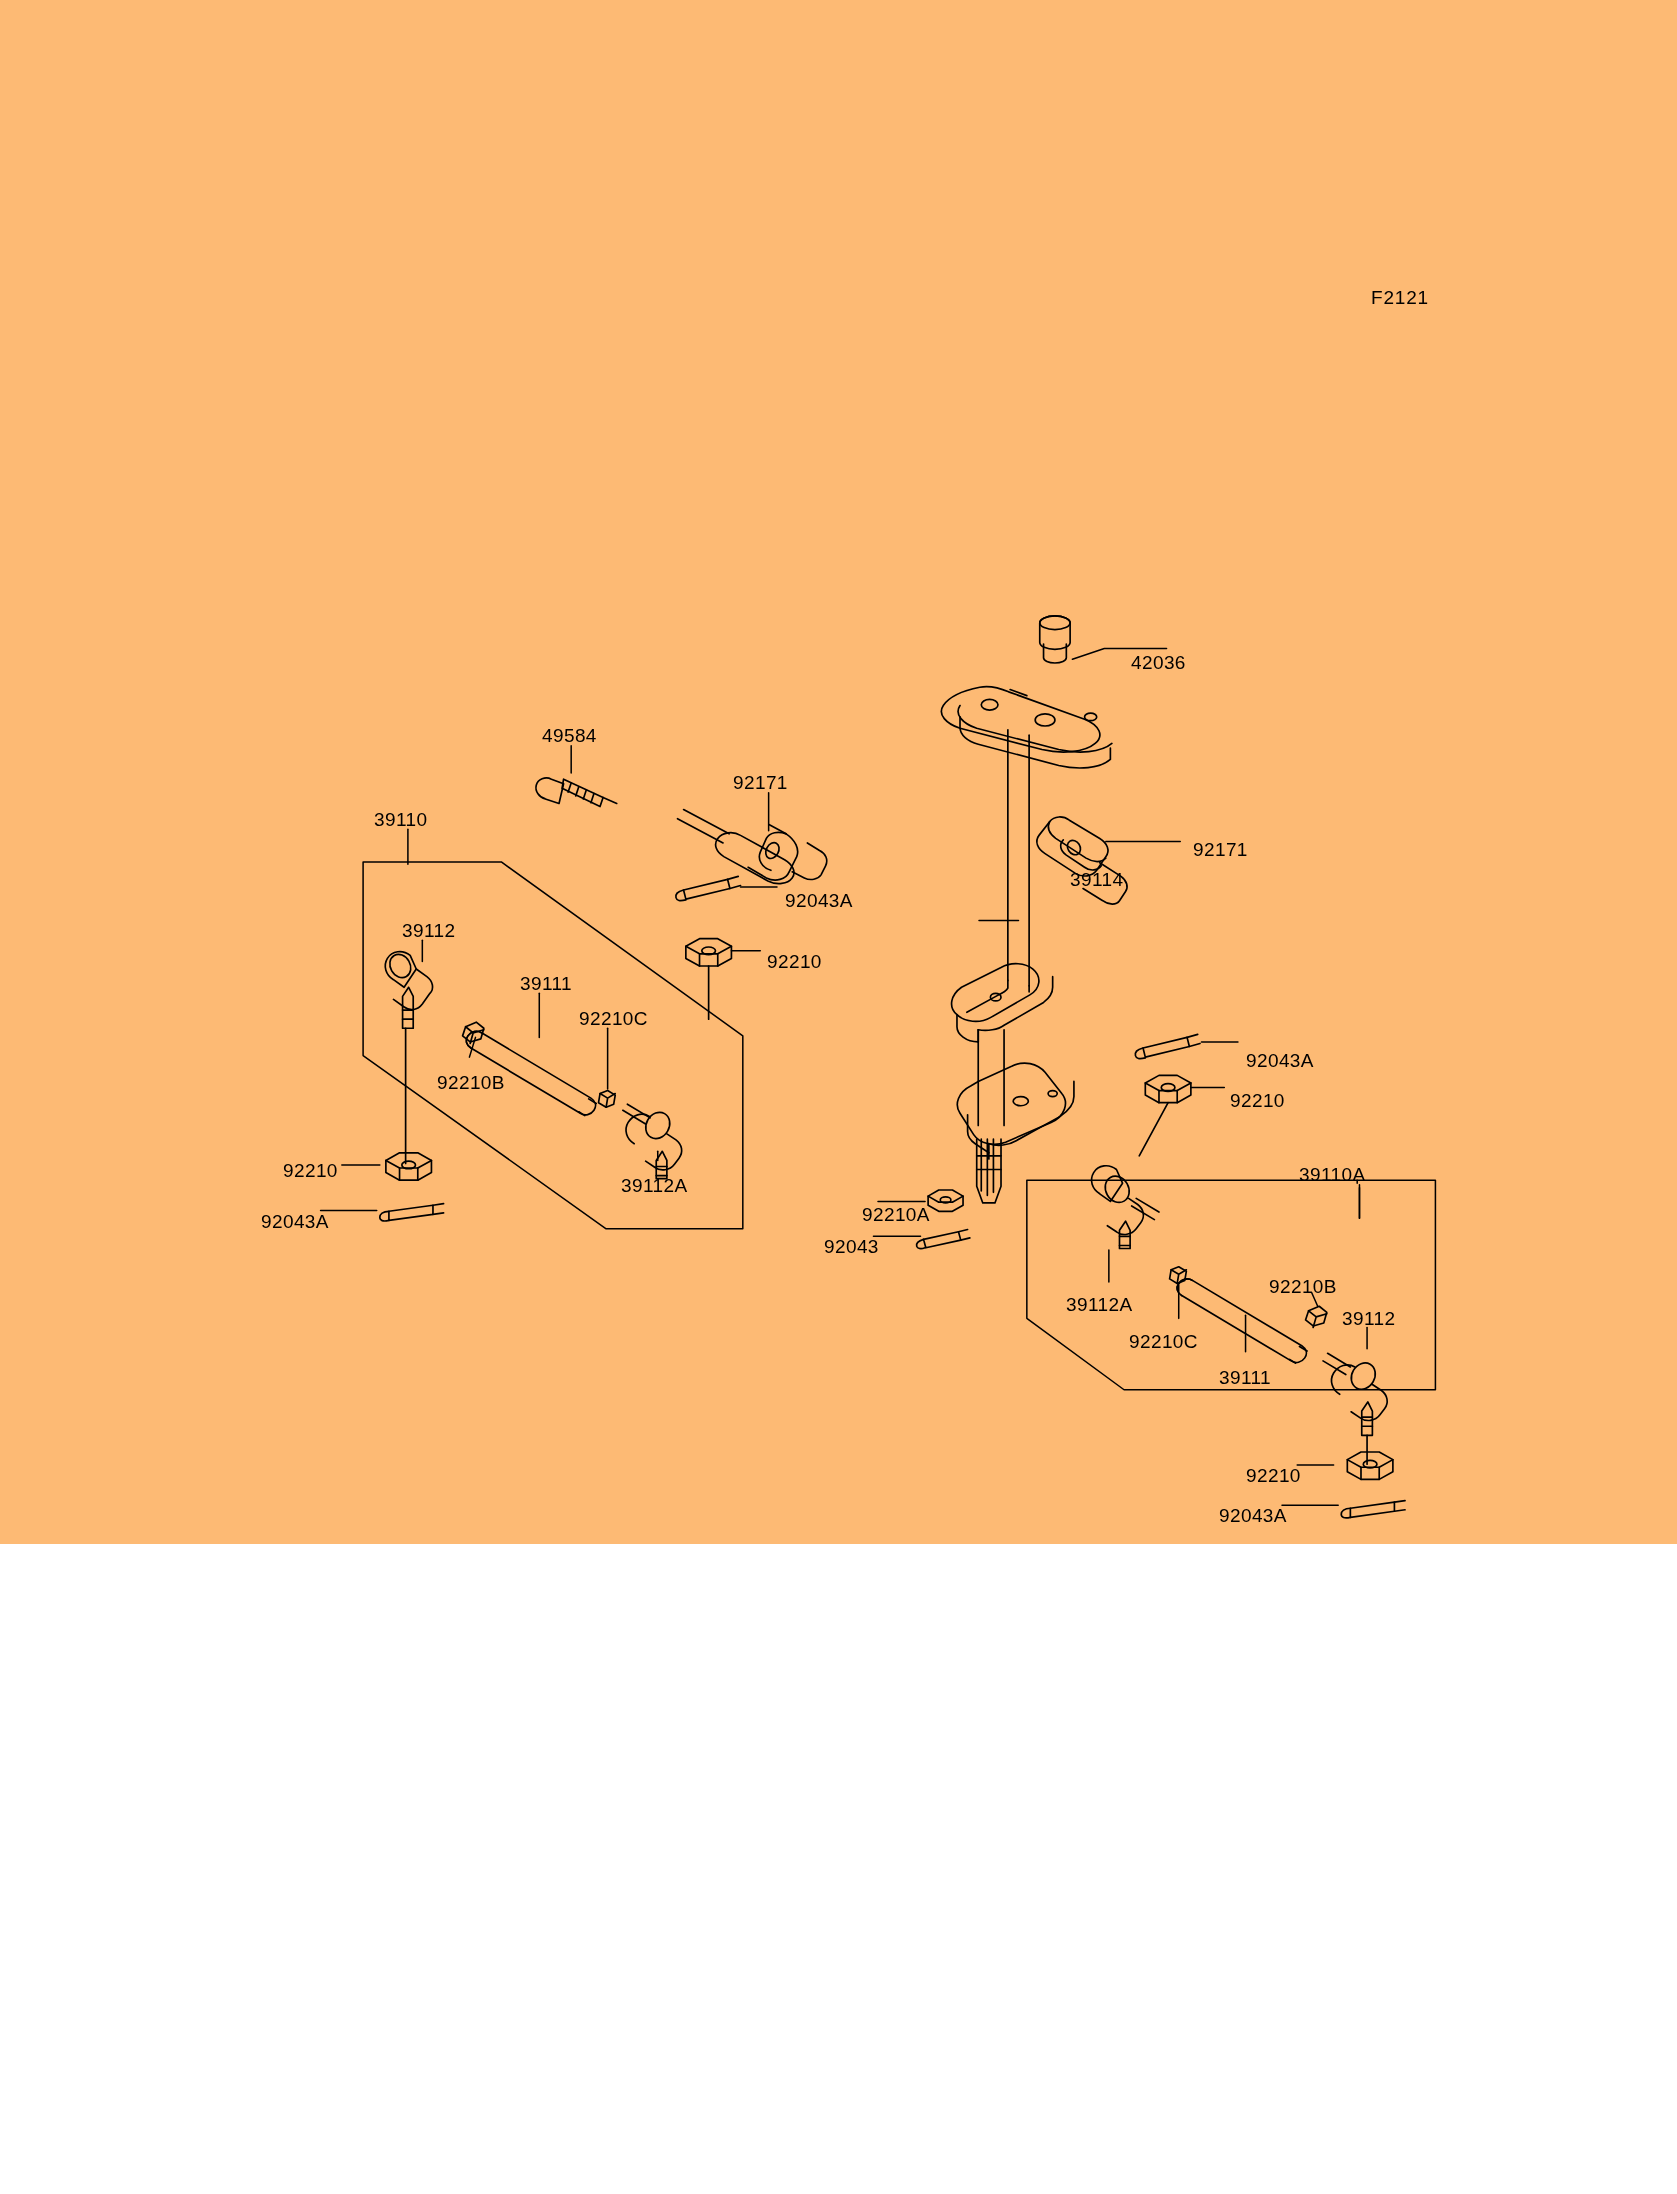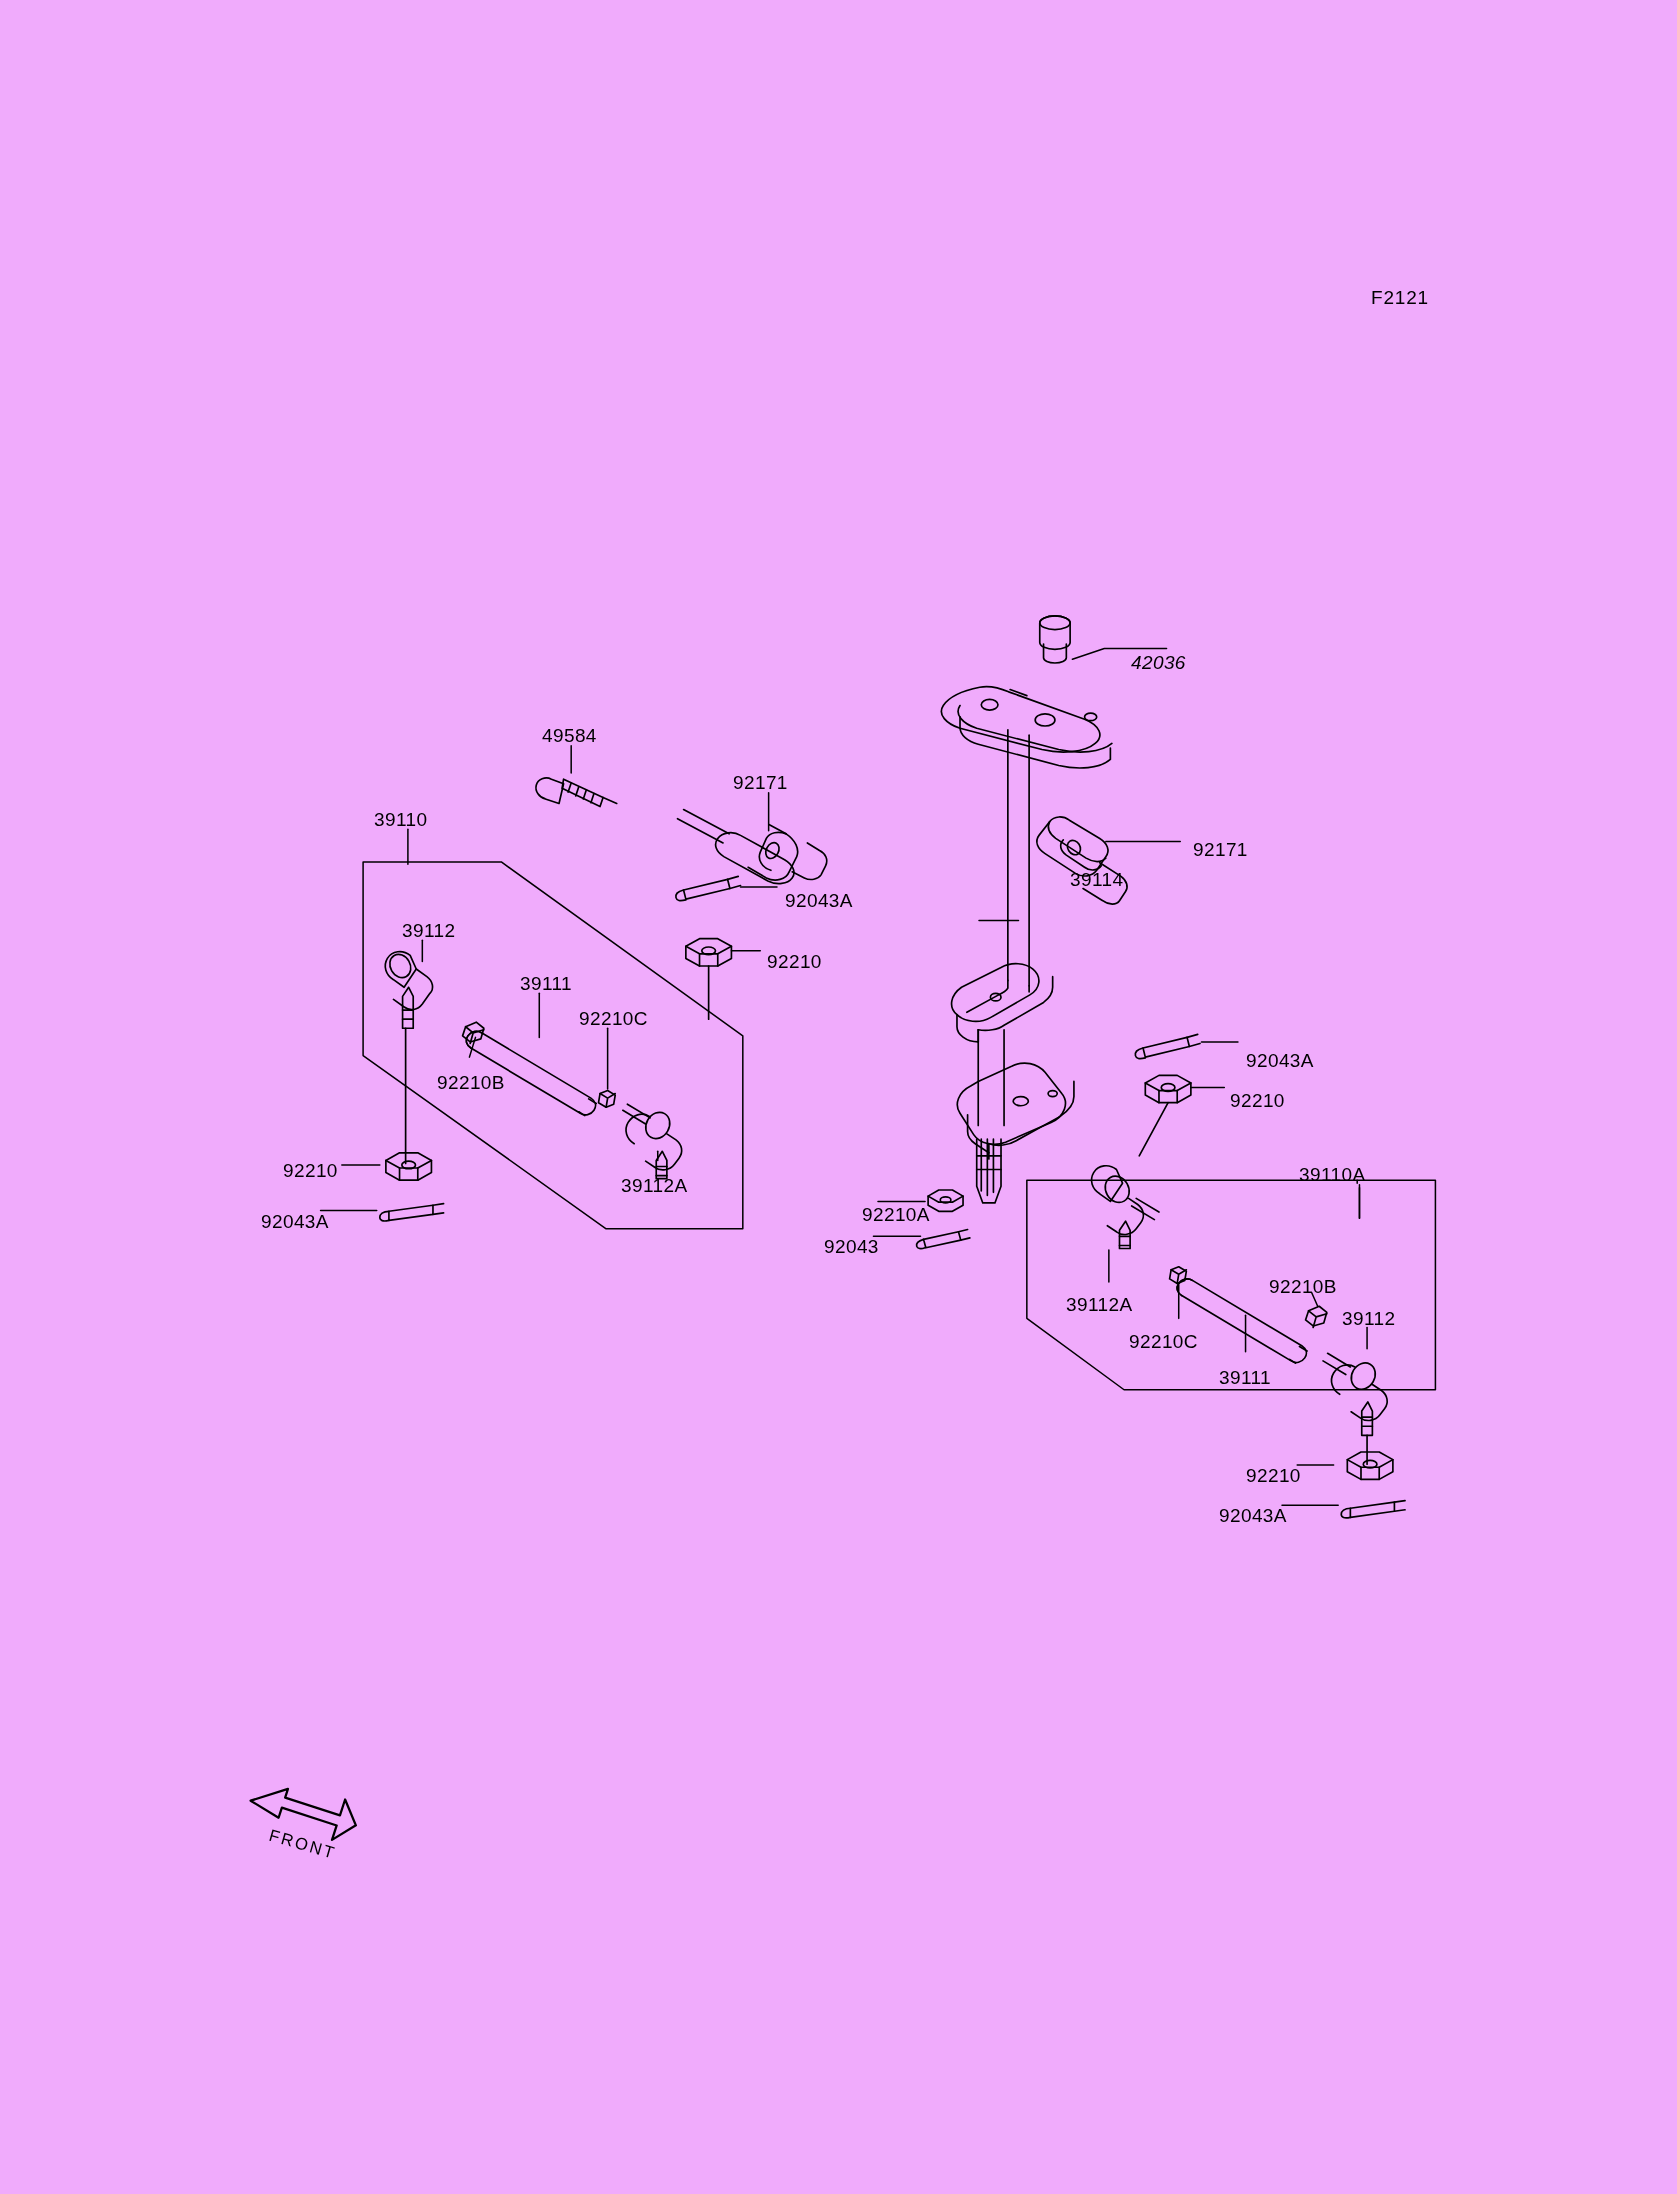--- a/index.html
+++ b/index.html
@@ -6,22 +6,22 @@
     margin: 0;
     padding: 0;
     background: #ffffff;
   }
   body {
     font-family: "Liberation Sans", sans-serif;
   }
   #sheet {
     position: relative;
     width: 1677px;
-    height: 2194px;
-    background: #f0abfc;
+    height: 1544px;
+    background: #fdba74;
     overflow: hidden;
   }
   .code {
     position: absolute;
     font-family: "Liberation Sans", sans-serif;
     font-size: 19px;
     color: #000000;
     white-space: nowrap;
     letter-spacing: 0.4px;
   }
@@ -395,21 +395,21 @@
   </svg>
 
   <svg class="front-label" viewBox="0 0 160 120">
     <g fill="none" stroke="#000" stroke-width="3" stroke-linejoin="round">
       <path d="M10 48 L 52 18 L 52 30 L 128 30 L 128 8 L 152 36 L 128 64 L 128 44 L 52 44 L 52 58 Z" transform="rotate(18 80 40)"></path>
     </g>
     <text x="34" y="78" transform="rotate(16 34 78)" font-family="Liberation Sans, sans-serif" font-size="22" letter-spacing="3" fill="#000">FRONT</text>
   </svg>
 
   <div id="labels">
-      <div class="code" style="left: 1131px; top: 652px; font-style: italic;">42036</div>
+      <div class="code" style="left: 1131px; top: 652px;">42036</div>
       <div class="code" style="left: 542px; top: 725px;">49584</div>
       <div class="code" style="left: 733px; top: 772px;">92171</div>
       <div class="code" style="left: 1193px; top: 839px;">92171</div>
       <div class="code" style="left: 368px; top: 809px; margin-left: 6px;">39110</div>
       <div class="code" style="left: 785px; top: 890px;">92043A</div>
       <div class="code" style="left: 402px; top: 920px;">39112</div>
       <div class="code" style="left: 767px; top: 951px;">92210</div>
       <div class="code" style="left: 1070px; top: 869px;">39114</div>
       <div class="code" style="left: 520px; top: 973px;">39111</div>
       <div class="code" style="left: 579px; top: 1008px;">92210C</div>

